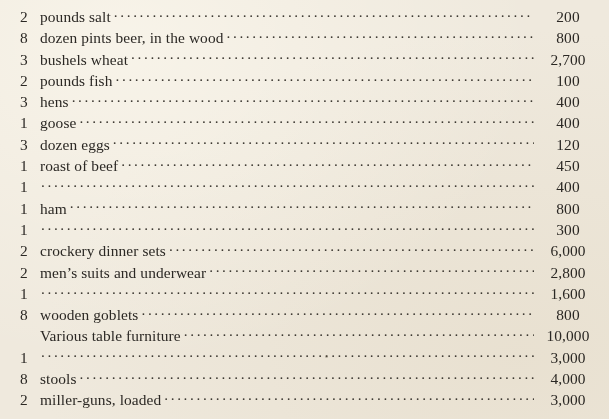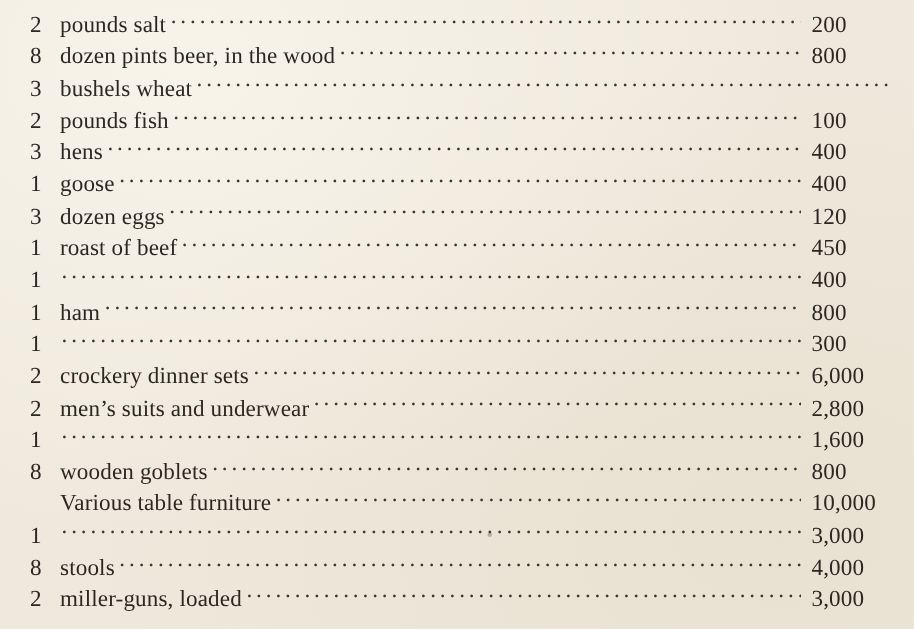--- a/index.html
+++ b/index.html
@@ -60,21 +60,21 @@
     left: 0;
     bottom: 0;
     white-space: nowrap;
     letter-spacing: 2.6px;
     font-size: 15.4px;
     color: #3a362f;
   }
   .amount {
     flex: 0 0 auto;
     width: 54px;
-    text-align: left;
+    text-align: center;
     padding-left: 4px;
   }
   .speck {
     position: absolute;
     width: 3px;
     height: 3px;
     border-radius: 50%;
     background: rgba(90,80,62,0.35);
   }
 </style>
@@ -92,20 +92,21 @@
       <div class="row">
         <span class="qty">8</span>
         <span class="desc">dozen pints beer, in the wood</span>
         <span class="leader"></span>
         <span class="amount">800</span>
       </div>
       <div class="row">
         <span class="qty">3</span>
         <span class="desc">bushels wheat</span>
         <span class="leader"></span>
+        <span class="amount">2,700</span>
       </div>
       <div class="row">
         <span class="qty">2</span>
         <span class="desc">pounds fish</span>
         <span class="leader"></span>
         <span class="amount">100</span>
       </div>
       <div class="row">
         <span class="qty">3</span>
         <span class="desc">hens</span>

